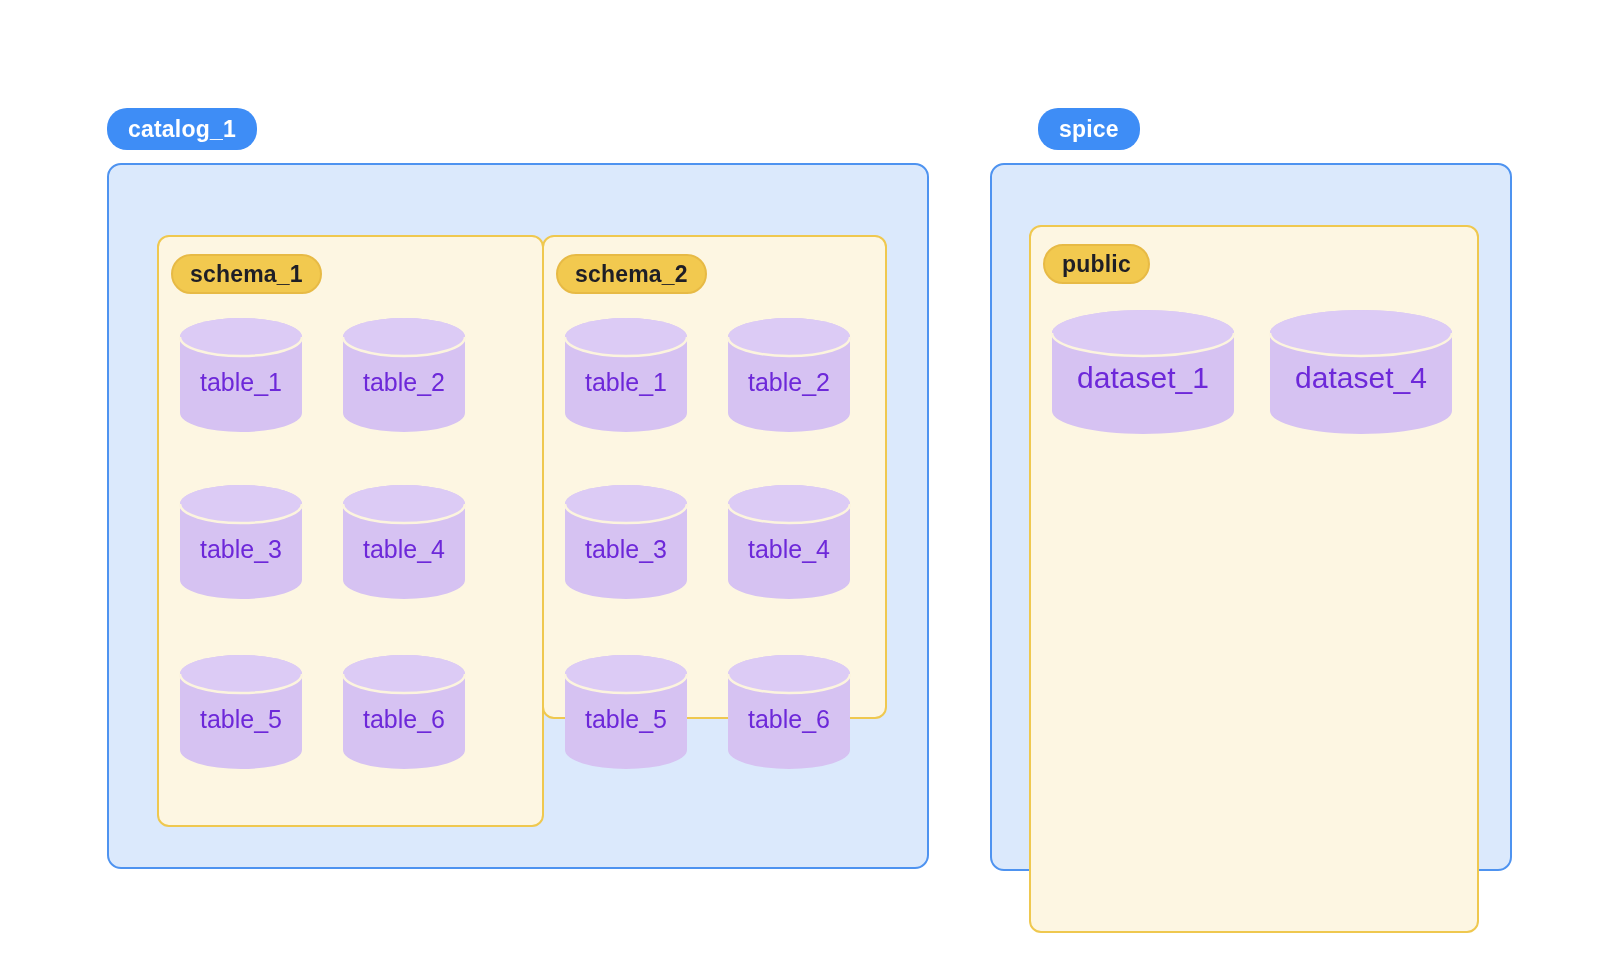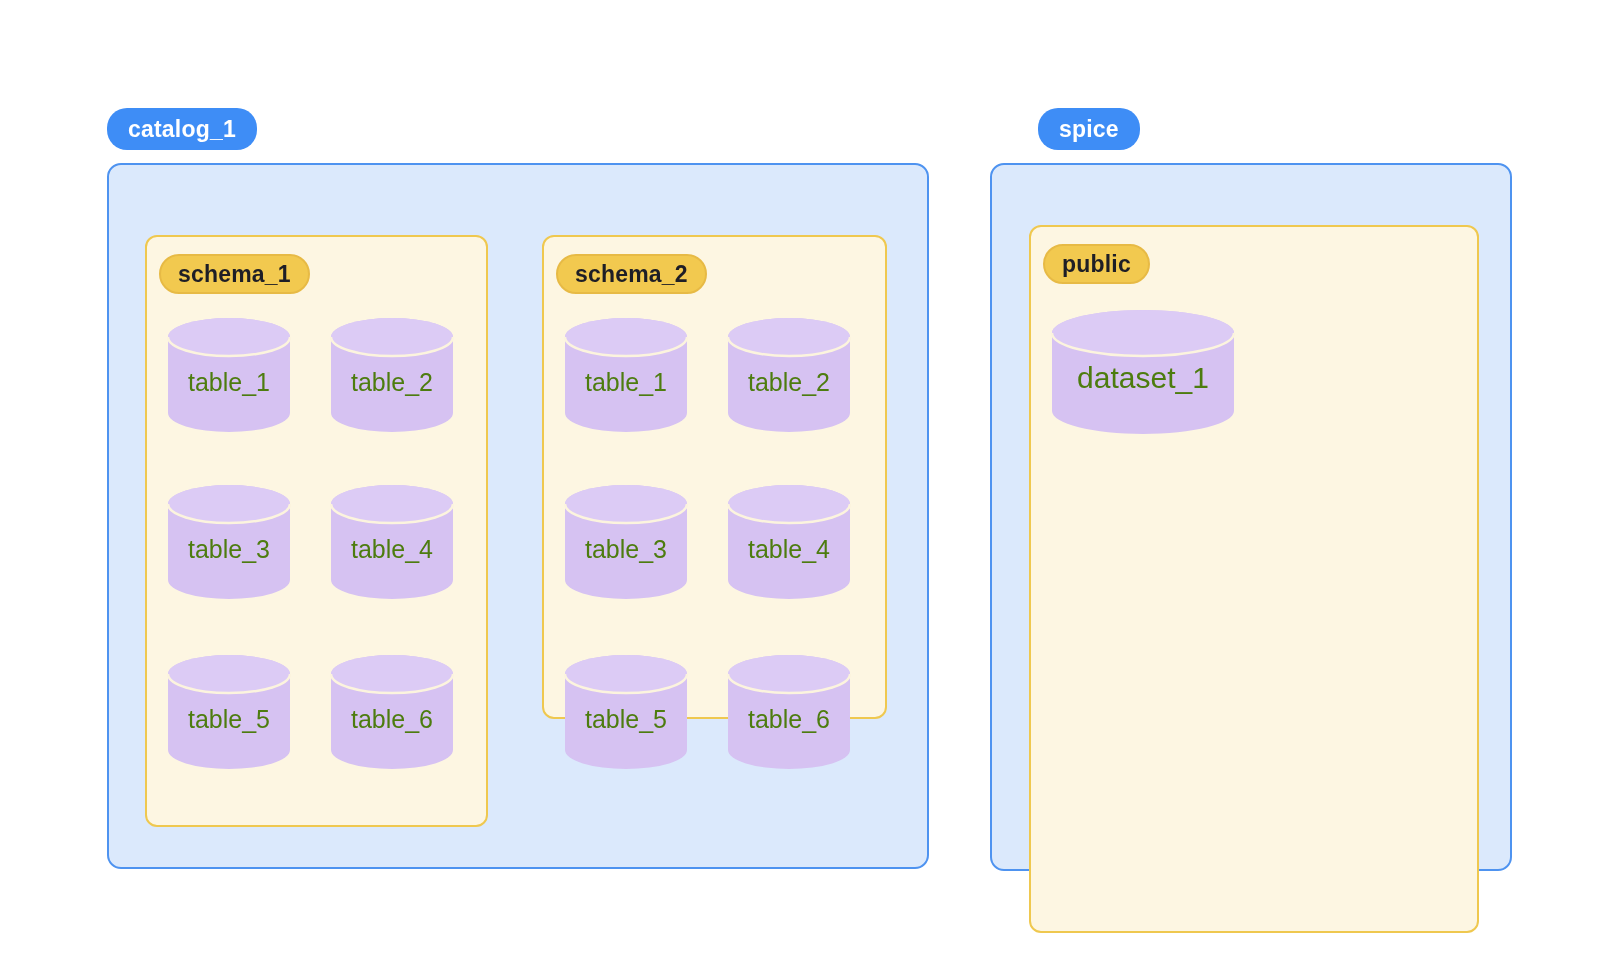--- a/index.html
+++ b/index.html
@@ -12,33 +12,33 @@
   .pill.blue{background:#3E8DF6;color:#ffffff;height:42px;font-size:23px;padding:0 21px;}
   .pill.gold{background:#F2C94F;border:2px solid #E7BA45;color:#1E1E26;height:40px;font-size:23px;padding:0 17px;}
 
   
   .catalog-box{position:absolute;background:#DBE9FC;border:2px solid #4E93F0;border-radius:14px;box-sizing:border-box;}
   .schema-box{position:absolute;background:#FDF6E2;border:2px solid #EFC84F;border-radius:12px;box-sizing:border-box;}
 
   
   #catalog1-pill{left:107px;top:108px;}
   #catalog1-box{left:107px;top:163px;width:822px;height:706px;}
-  #schema1-box{left:36px;top:70px;width:343px;height:592px;}
+  #schema1-box{left:48px;top:70px;width:387px;height:592px;}
   #schema2-box{left:433px;top:70px;width:345px;height:484px;}
   .schema-box .pill.gold{left:12px;top:17px;}
 
   #spice-pill{left:1038px;top:108px;}
   #spice-box{left:990px;top:163px;width:522px;height:708px;}
   #public-box{left:37px;top:60px;width:450px;height:708px;}
 
   
   .cyl{position:absolute;}
   .cyl svg{position:absolute;left:0;top:0;width:100%;height:100%;display:block;}
   .cyl-label{position:absolute;left:0;top:0;width:100%;height:100%;display:flex;
-             align-items:center;justify-content:center;color:#4d7c0f;}
+             align-items:center;justify-content:center;color:#6d28d9;}
   .cyl.t{width:124px;height:116px;}
   .cyl.t .cyl-label{font-size:25px;padding-top:14px;box-sizing:border-box;}
   .cyl.d{width:184px;height:126px;}
   .cyl.d .cyl-label{font-size:30px;padding-top:12px;box-sizing:border-box;}
 
   .t.c0{left:20px;}  .t.c1{left:183px;}
   .t.r0{top:80px;}   .t.r1{top:247px;}  .t.r2{top:417px;}
   .d.c0{left:20px;}  .d.c1{left:238px;}
   .d.r0{top:82px;}   .d.r1{top:255px;}  .d.r2{top:429px;}
 
@@ -156,16 +156,22 @@
   <div class="catalog-box" id="spice-box">
     <div class="schema-box" id="public-box">
       <div class="pill gold">public</div>
 
       <div class="cyl d c0 r0">
         <svg viewBox="0 0 184 126" aria-hidden="true">
             <use href="#sym-cyl-dataset"></use>
           </svg>
         <span class="cyl-label">dataset_1</span>
       </div>
+      <div class="cyl d c1 r0">
+        <svg viewBox="0 0 184 126" aria-hidden="true">
+            <use href="#sym-cyl-dataset"></use>
+          </svg>
+        <span class="cyl-label">dataset_4</span>
+      </div>
     </div>
   </div>
 
 </div>
 
 </body></html>

